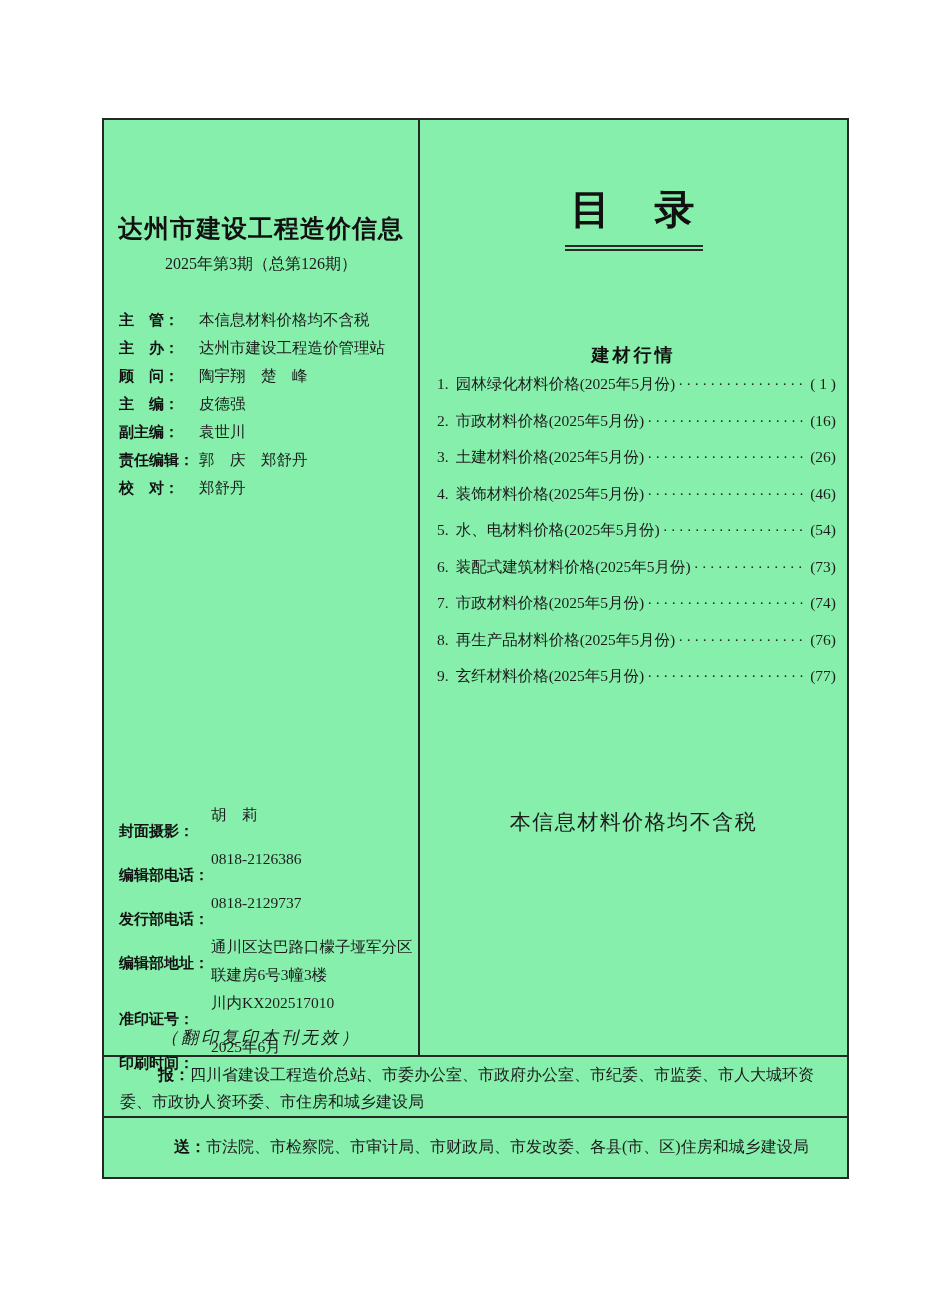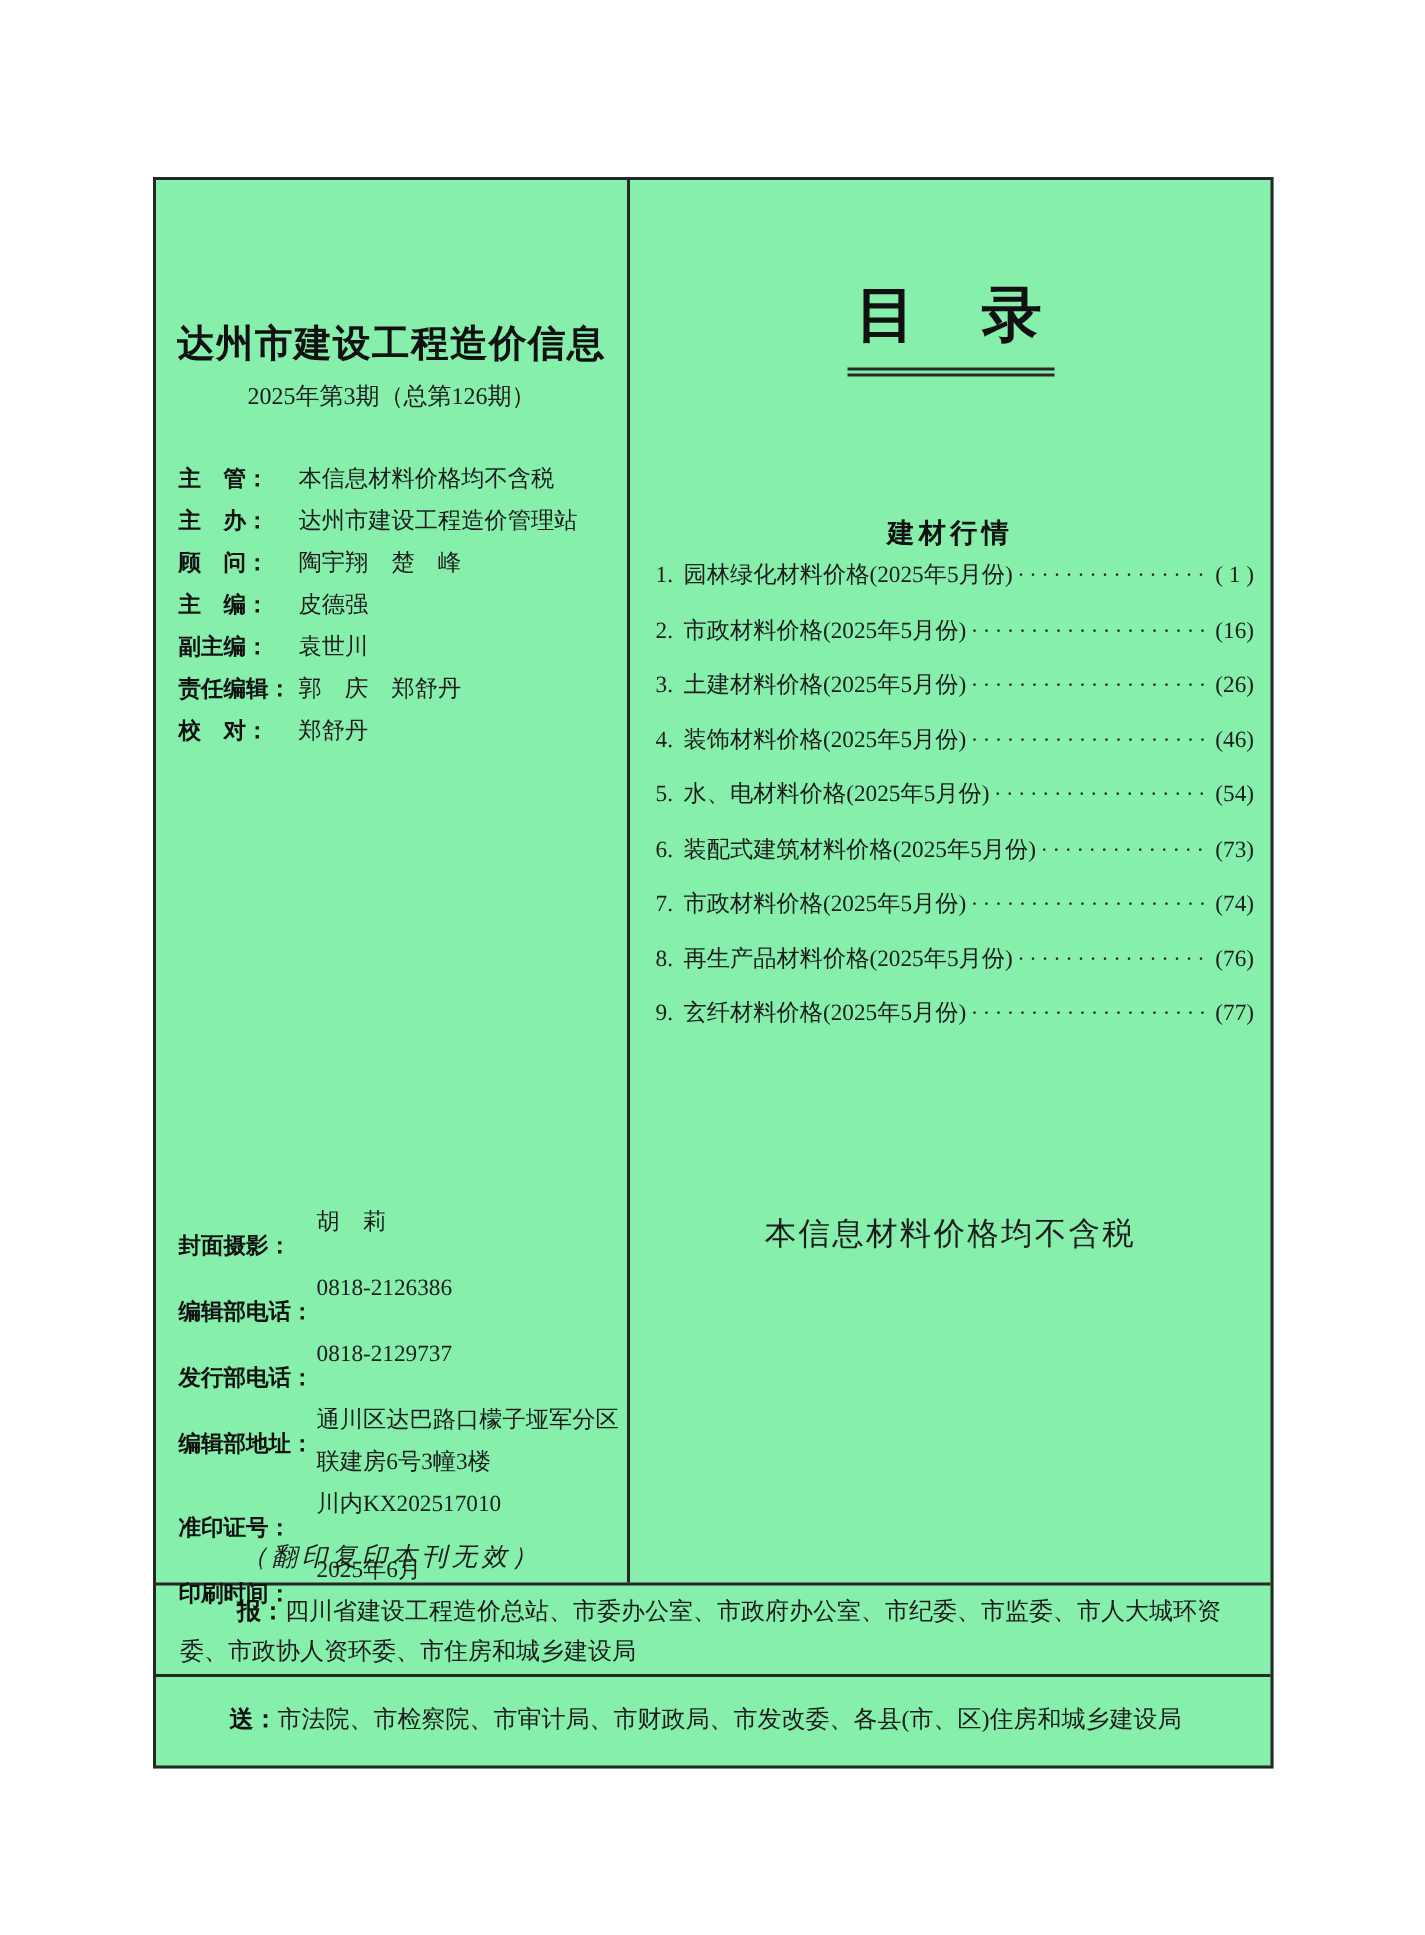--- a/index.html
+++ b/index.html
@@ -61,21 +61,21 @@
   .tax-note{
     position:absolute;top:688px;left:0;right:0;text-align:center;
     font-size:21px;letter-spacing:1.5px;
   }
 
   
   .dist-row{box-sizing:border-box;border-top:2px solid #272727;font-size:16px;}
   .dist-row p{margin:0;text-indent:38px;}
   .report-row{height:61px;padding:4px 32px 0 16px;}
   .report-row p{line-height:27px;}
-  .send-row{height:44px;padding:19px 20px 0 11px;}
+  .send-row{height:44px;padding:19px 20px 0 32px;}
   .send-row p{line-height:20px;}
   .dist-label{font-family:"Liberation Sans","DejaVu Sans",sans-serif;font-weight:bold;color:#111;}
 </style>
 </head>
 <body>
 
 <div class="doc-box">
   <div class="cols">
 
     <div class="left-col">

